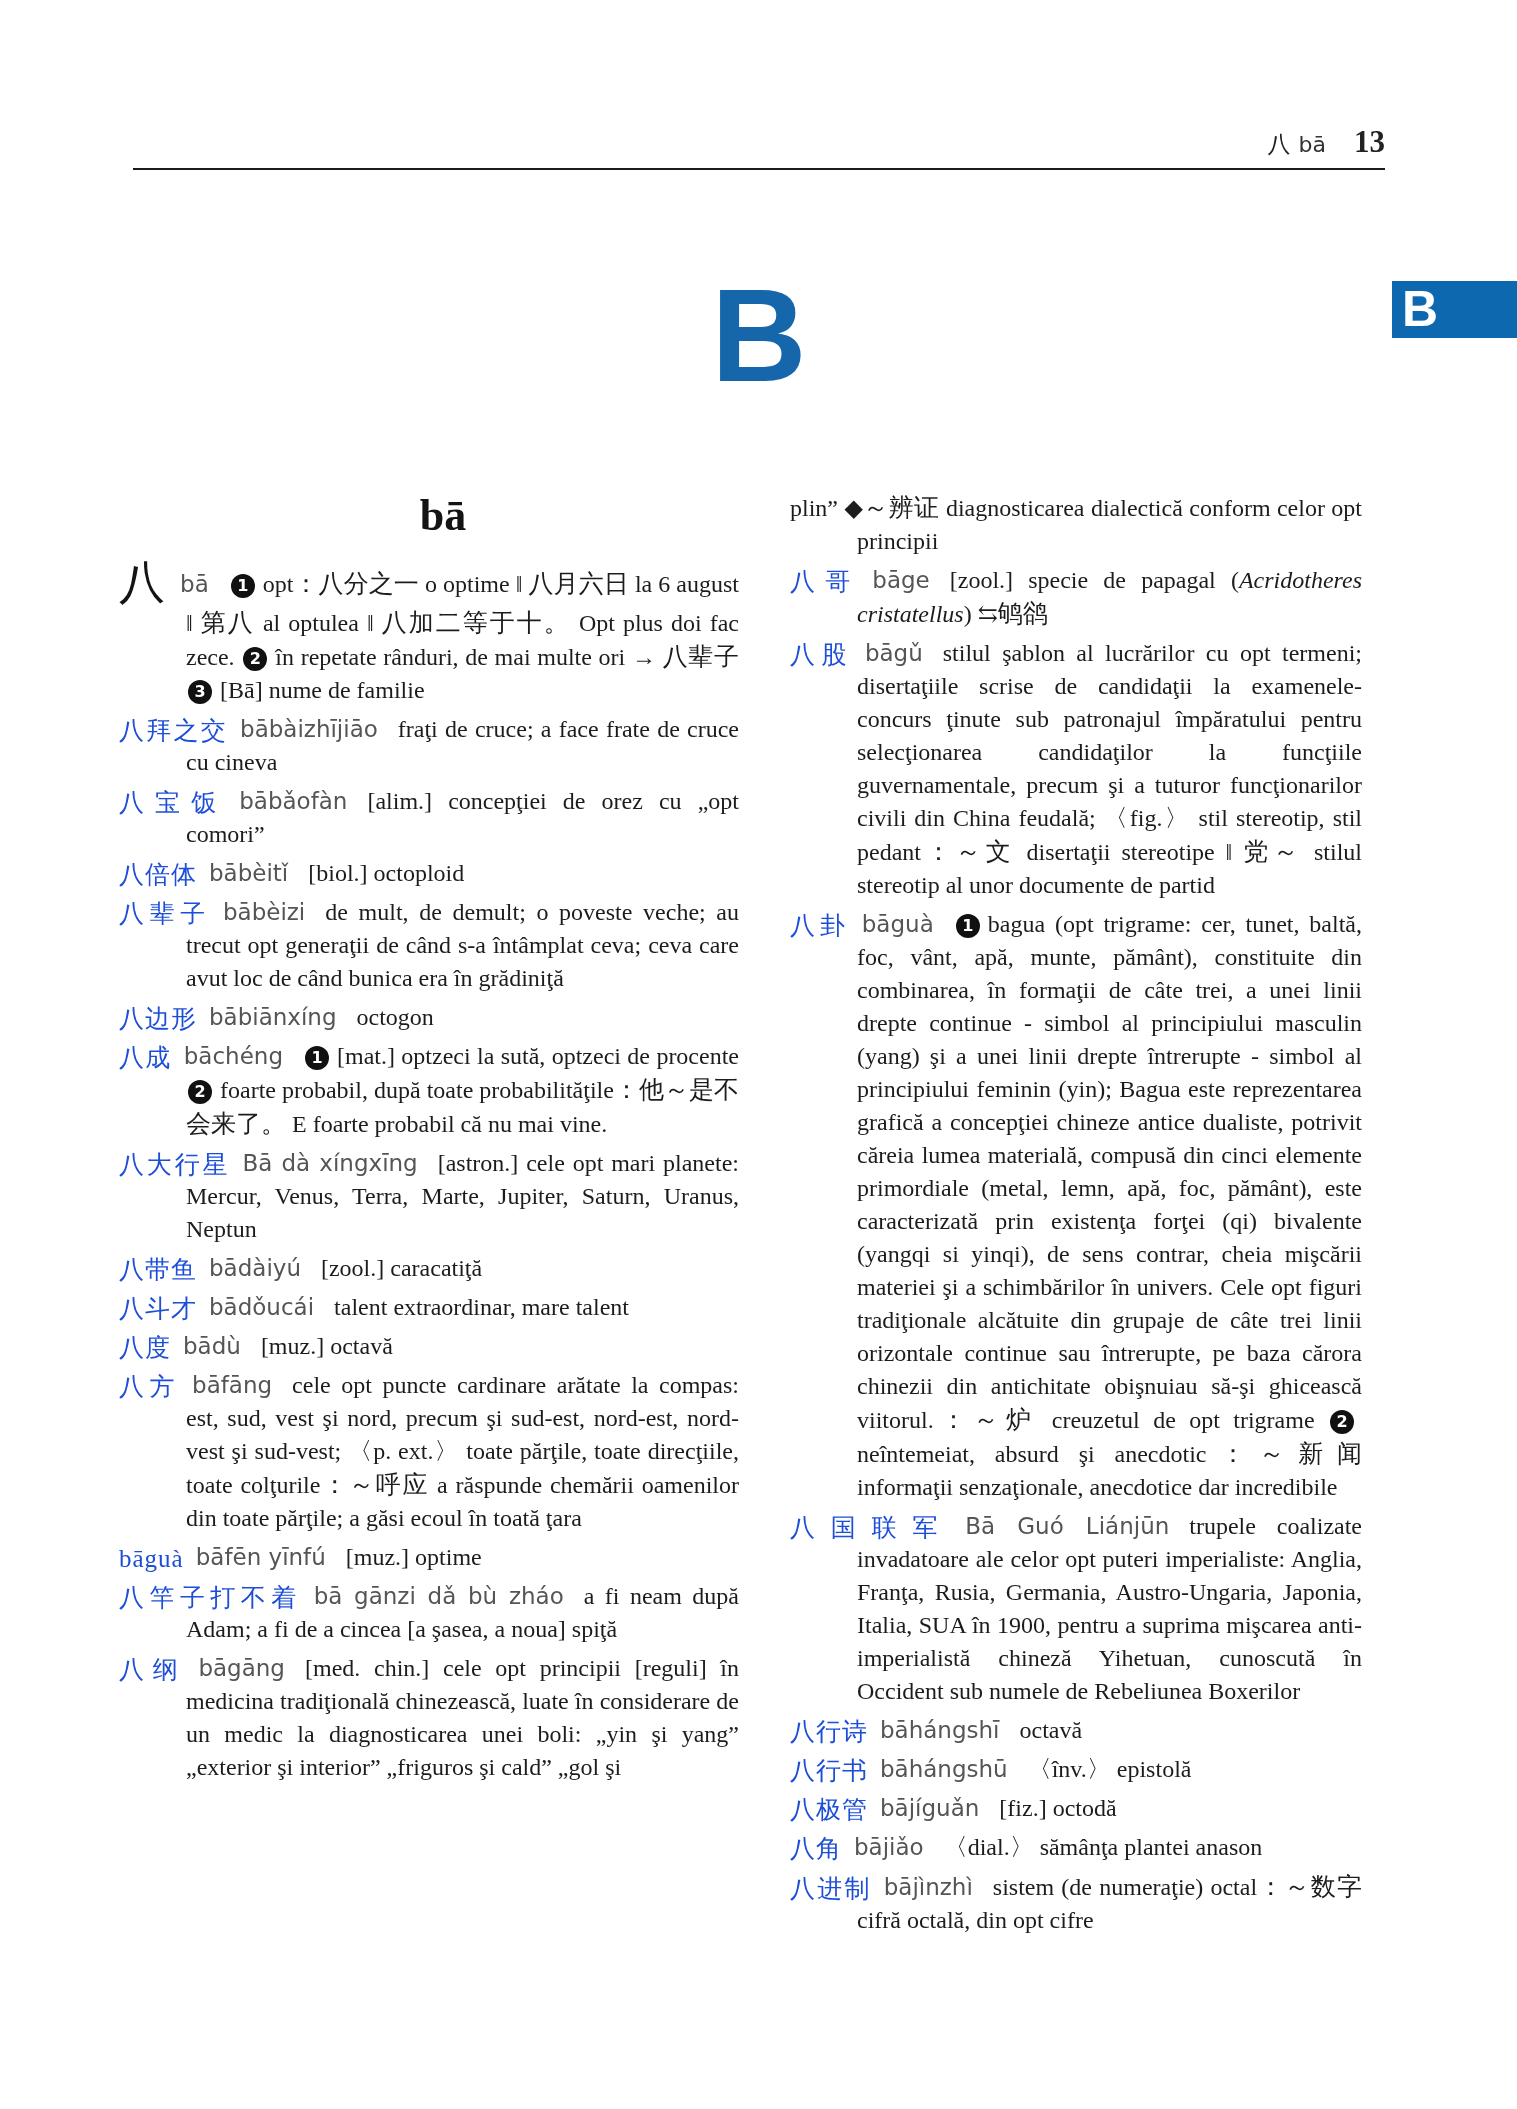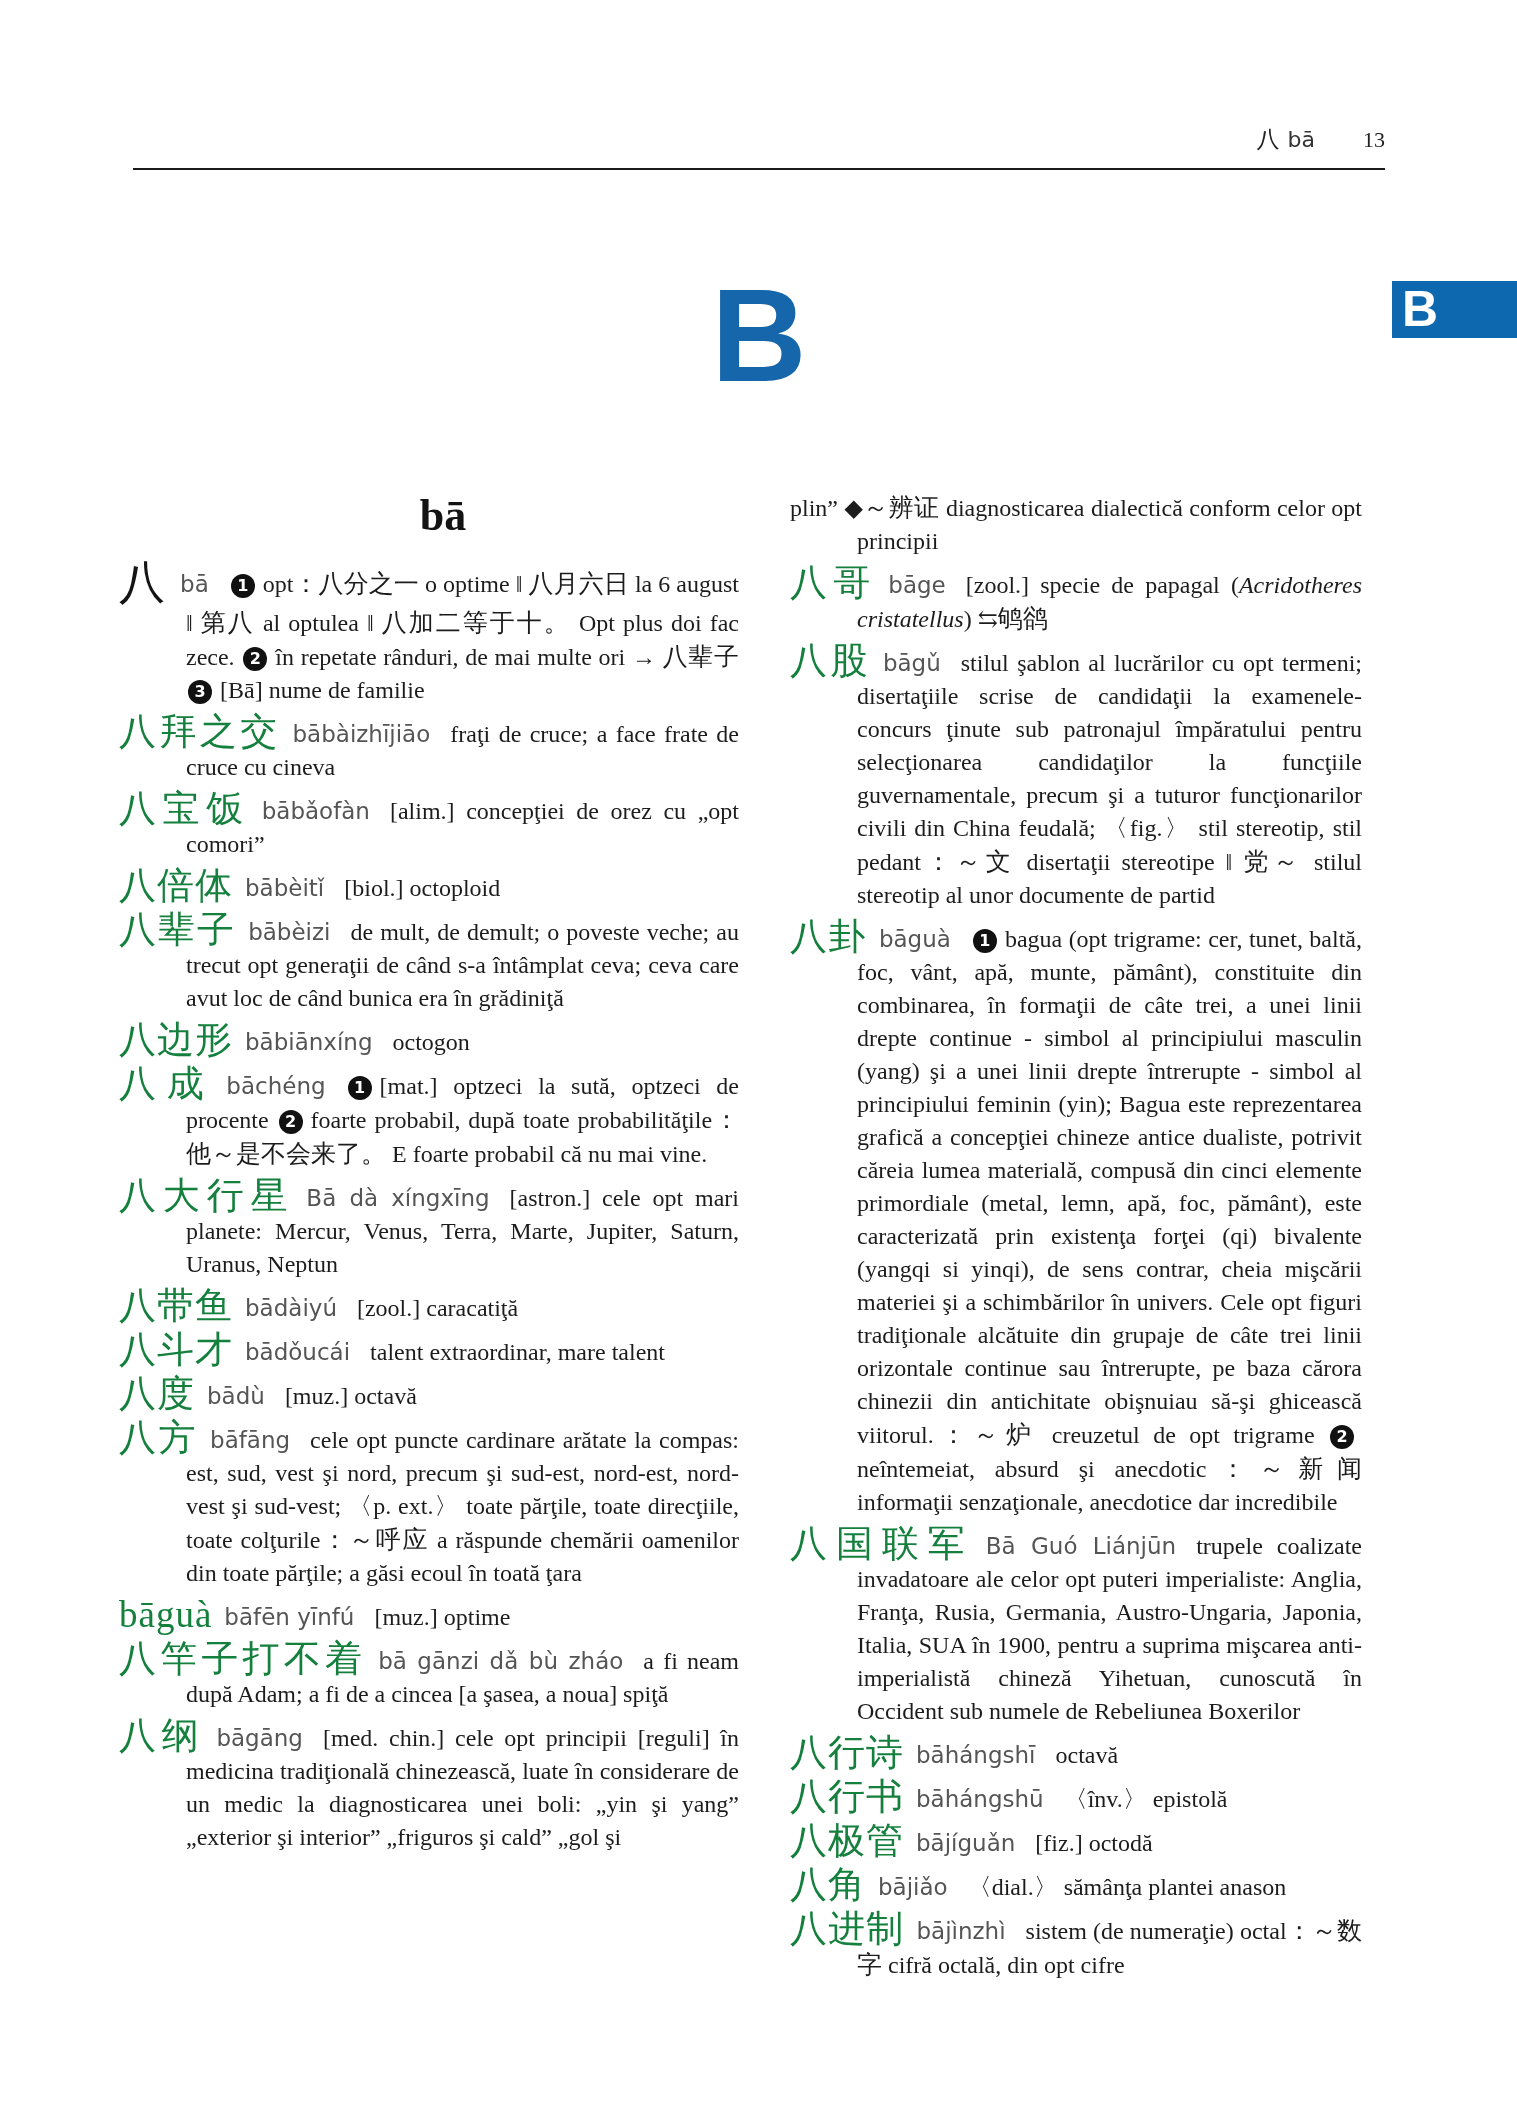--- a/index.html
+++ b/index.html
@@ -13,21 +13,21 @@
     overflow:hidden;
   }
   
   .running-header{
     position:absolute; top:124px; left:133px; width:1252px;
     display:flex; justify-content:flex-end; align-items:baseline;
     font-size:23px; color:#222;
   }
   .running-header .hdr-cjk{font-size:23px; margin-right:8px;}
   .running-header .hdr-py{font-family:"DejaVu Sans",sans-serif; font-size:22px; color:#333;}
-  .running-header .hdr-page{margin-left:48px; font-size:22px;}
+  .running-header .hdr-page{margin-left:28px; font-size:31px;font-weight:bold;}
   .header-rule{
     position:absolute; top:168px; left:133px; width:1252px;
     border-top:2px solid #1b1b1b; height:0;
   }
   
   .big-letter{
     position:absolute; top:270px; left:133px; width:1252px;
     text-align:center;
     font-family:"Liberation Sans","DejaVu Sans",sans-serif;
     font-weight:bold; font-size:132px; line-height:1;
@@ -51,21 +51,21 @@
   }
   
   .col{position:absolute; font-size:24px; line-height:33px; text-align:justify;}
   .col-left{left:119px; top:556px; width:620px;}
   .col-right{left:790px; top:487px; width:572px;}
   .entry{
     margin:4px 0 6px 0;
     padding-left:67px; text-indent:-67px;
   }
   .hw{
-    color:#15803d; font-size:37px; line-height:1;
+    color:#1d4ed8; font-size:25px; line-height:1;
     margin-right:12px; vertical-align:-2px; letter-spacing:1px;
   }
   .hw1{
     color:#141414; font-size:46px; vertical-align:-6px; margin-right:14px;
   }
   .py{
     font-family:"DejaVu Sans",sans-serif;
     color:#555555; font-size:23px; margin-right:20px;
   }
   .txt{}

